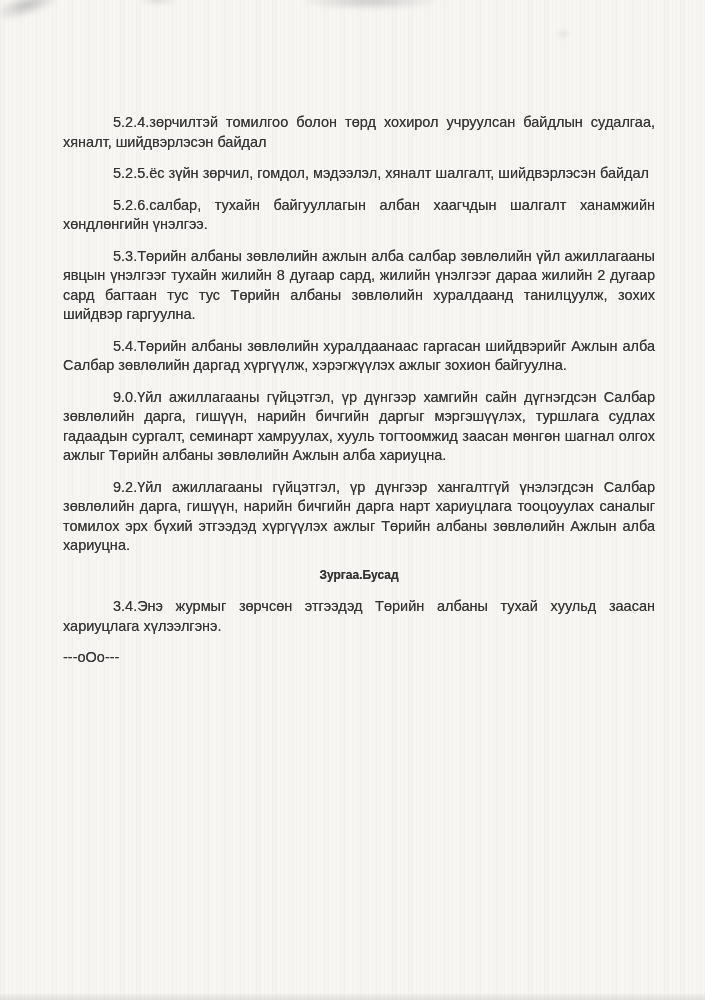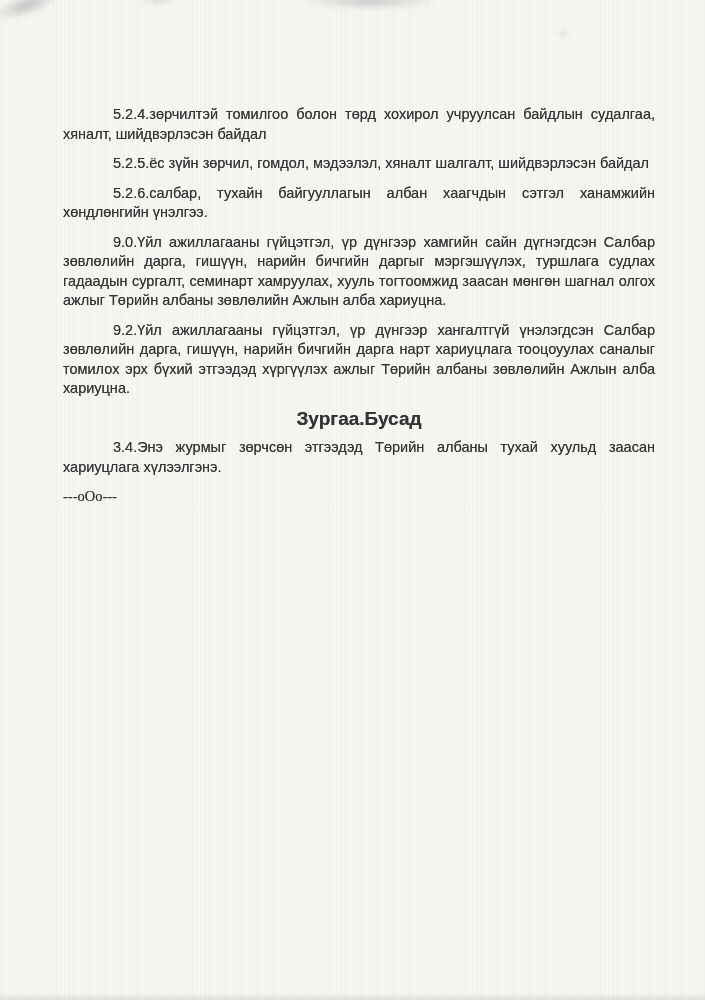--- a/index.html
+++ b/index.html
@@ -27,38 +27,37 @@
     left: 63px;
     top: 101px;
     width: 592px;
     color: #343434;
     font-size: 14.5px;
     line-height: 19.5px;
     text-shadow: 0 0 0.55px rgba(52,52,52,0.75);
   }
 
   .doc-text p {
-    margin: 4px 0 10px 0;
+    margin: 12px 0 10px 0;
     text-indent: 50px;
     text-align: justify;
   }
 
   .section-heading {
     margin: 0 0 10px 0;
     text-align: center;
     font-weight: bold;
-    font-size: 19px;
+    font-size: 12px;
     line-height: 19.5px;
   }
 
   .end-mark {
     margin-top: 38px;
     text-align: center;
     text-indent: 0 !important;
-    font-family: Liberation Serif, serif;
   }
 
   
   .smudge {
     position: absolute;
     border-radius: 50%;
     filter: blur(2px);
     pointer-events: none;
   }
   .smudge-a { left: -8px; top: -6px; width: 70px; height: 22px;
@@ -85,21 +84,23 @@
 <div class="scan-page">
 
   <div class="smudge smudge-a"></div>
   <div class="smudge smudge-b"></div>
   <div class="smudge smudge-c"></div>
   <div class="smudge smudge-d"></div>
 
   <div class="doc-text">
     <p>5.2.4.зөрчилтэй томилгоо болон төрд хохирол учруулсан байдлын судалгаа, хяналт, шийдвэрлэсэн байдал</p>
     <p>5.2.5.ёс зүйн зөрчил, гомдол, мэдээлэл, хяналт шалгалт, шийдвэрлэсэн байдал</p>
-    <p>5.2.6.салбар, тухайн байгууллагын албан хаагчдын сэтгэл ханамжийн хөндлөнгийн үнэлгээ.</p>
+    <p>5.2.6.салбар, тухайн байгууллагын албан хаагчдын шалгалт ханамжийн хөндлөнгийн үнэлгээ.</p>
+    <p>5.3.Төрийн албаны зөвлөлийн ажлын алба салбар зөвлөлийн үйл ажиллагааны явцын үнэлгээг тухайн жилийн 8 дугаар сард, жилийн үнэлгээг дараа жилийн 2 дугаар сард багтаан тус тус Төрийн албаны зөвлөлийн хуралдаанд танилцуулж, зохих шийдвэр гаргуулна.</p>
+    <p>5.4.Төрийн албаны зөвлөлийн хуралдаанаас гаргасан шийдвэрийг Ажлын алба Салбар зөвлөлийн даргад хүргүүлж, хэрэгжүүлэх ажлыг зохион байгуулна.</p>
     <p>9.0.Үйл ажиллагааны гүйцэтгэл, үр дүнгээр хамгийн сайн дүгнэгдсэн Салбар зөвлөлийн дарга, гишүүн, нарийн бичгийн даргыг мэргэшүүлэх, туршлага судлах гадаадын сургалт, семинарт хамруулах, хууль тогтоомжид заасан мөнгөн шагнал олгох ажлыг Төрийн албаны зөвлөлийн Ажлын алба хариуцна.</p>
     <p>9.2.Үйл ажиллагааны гүйцэтгэл, үр дүнгээр хангалтгүй үнэлэгдсэн Салбар зөвлөлийн дарга, гишүүн, нарийн бичгийн дарга нарт хариуцлага тооцоуулах саналыг томилох эрх бүхий этгээдэд хүргүүлэх ажлыг Төрийн албаны зөвлөлийн Ажлын алба хариуцна.</p>
     <div class="section-heading">Зургаа.Бусад</div>
     <p>3.4.Энэ журмыг зөрчсөн этгээдэд Төрийн албаны тухай хуульд заасан хариуцлага хүлээлгэнэ.</p>
     <p class="end-mark">---oOo---</p>
   </div>
 
   <div class="bottom-band"></div>
 </div>
 

